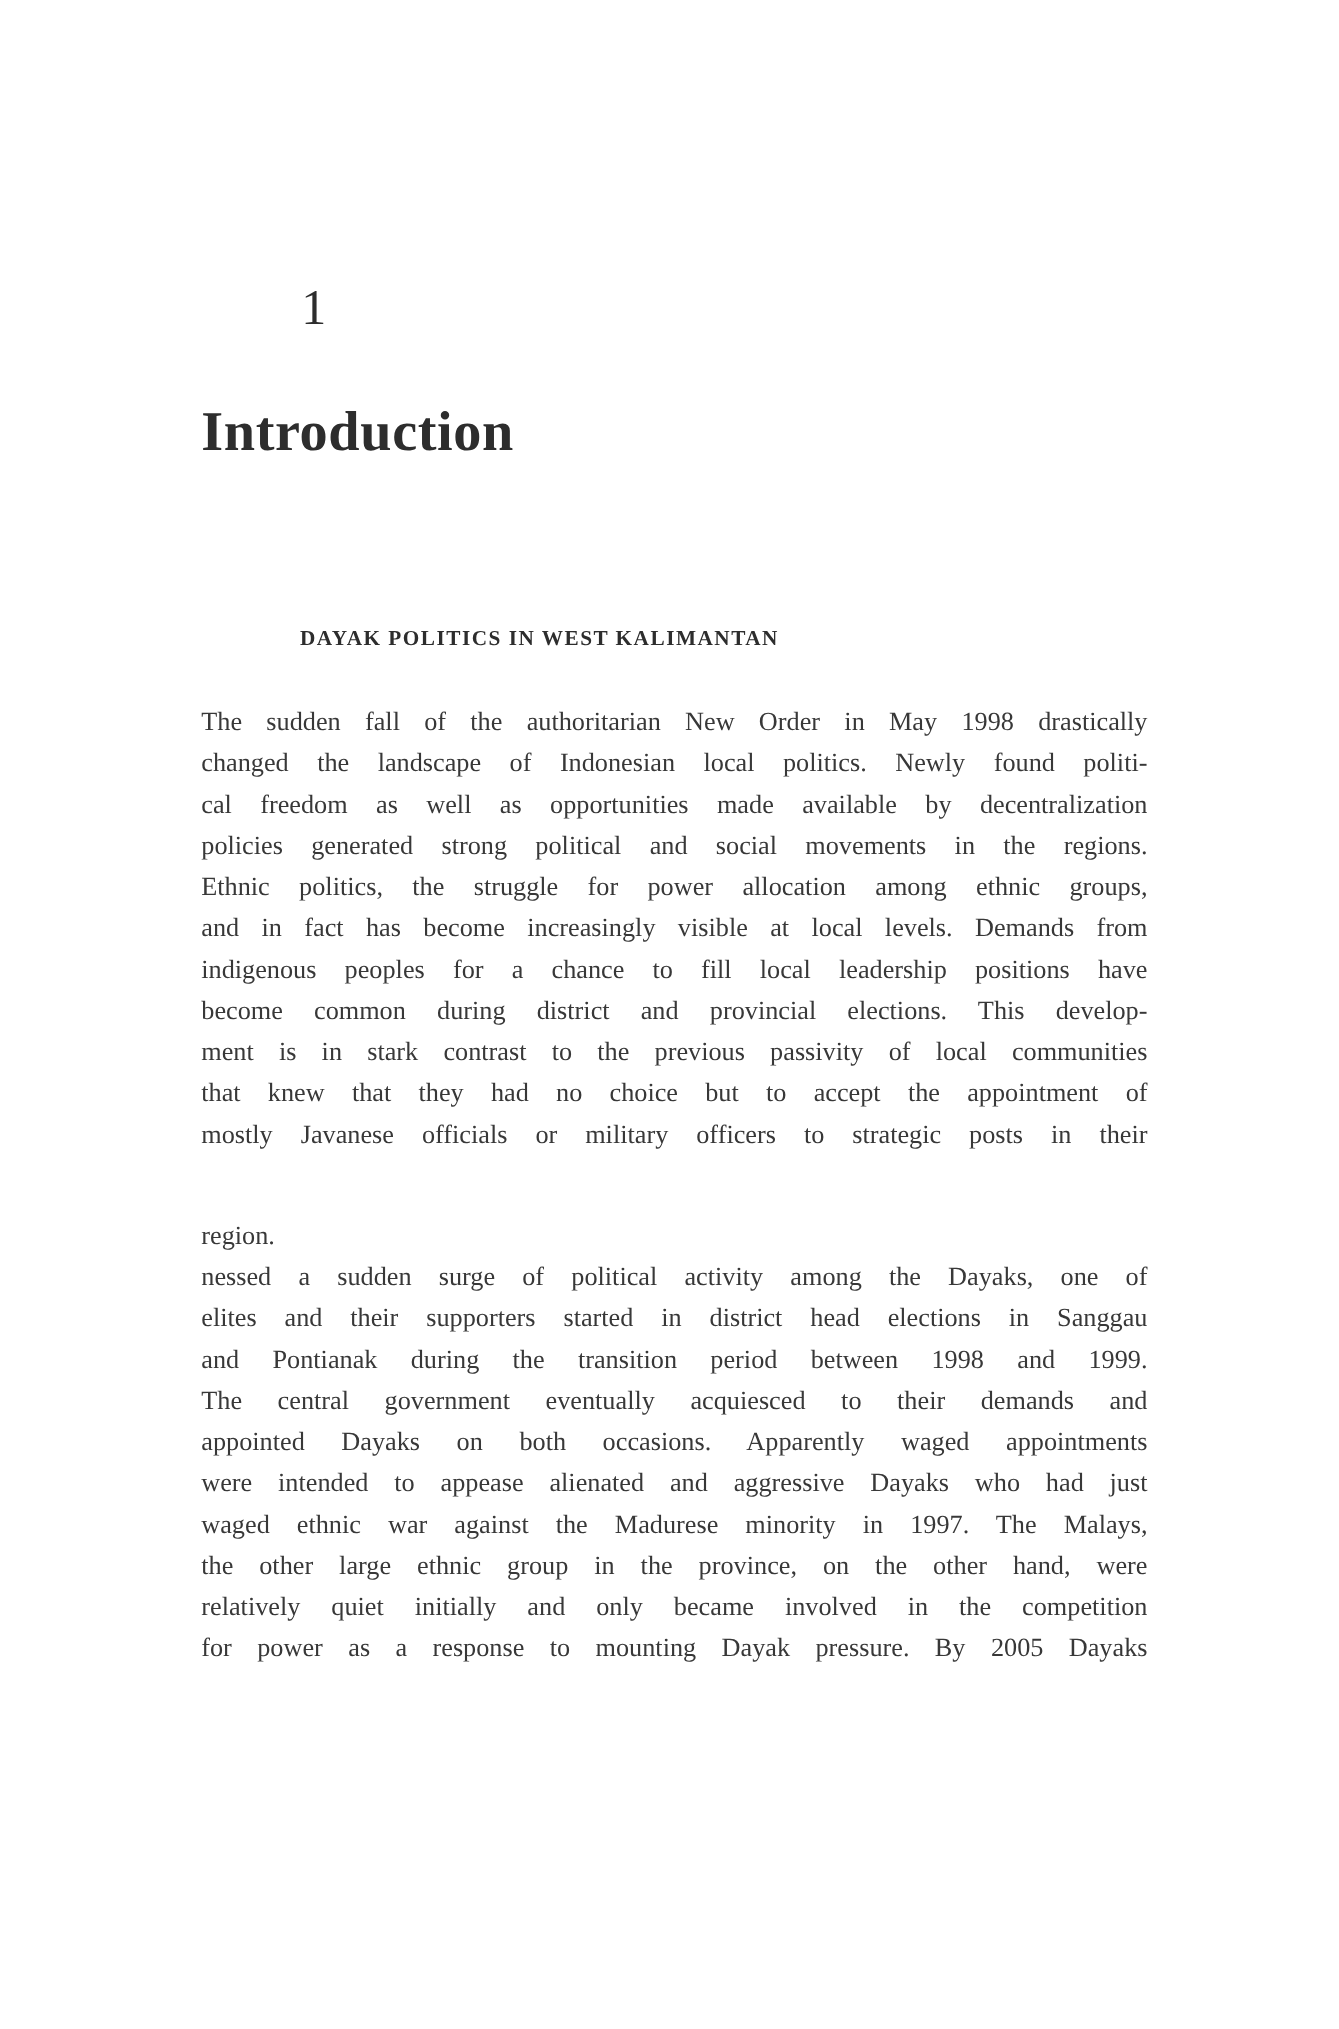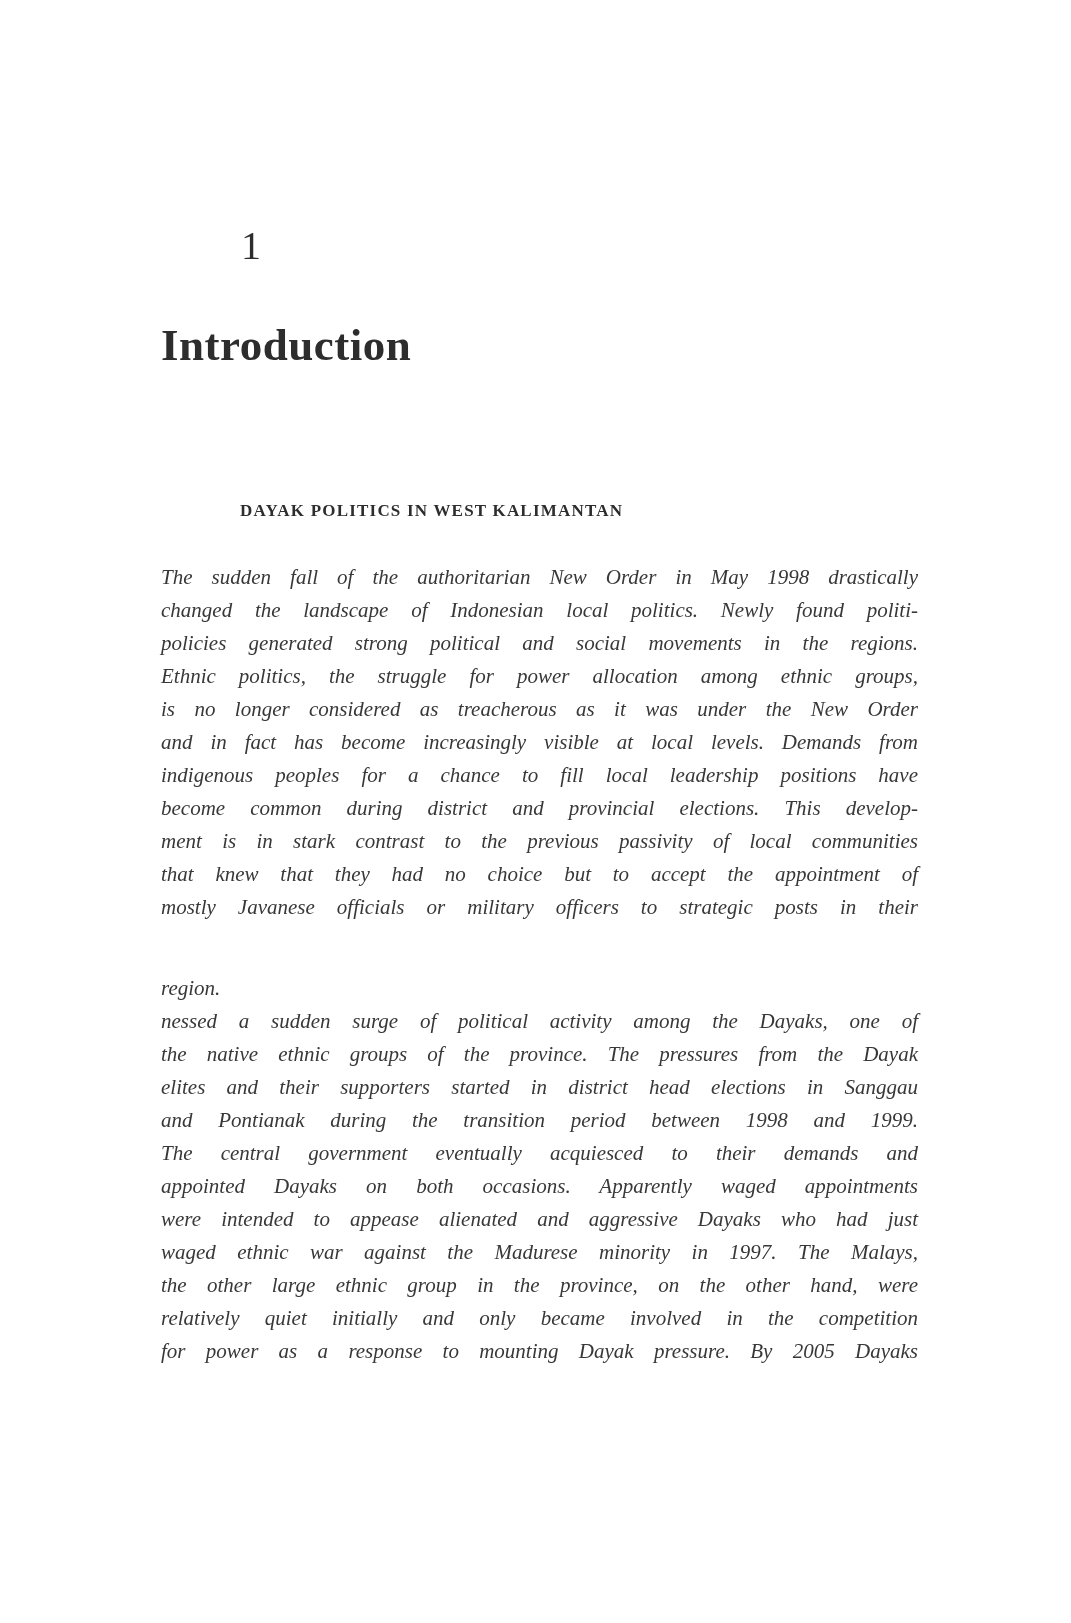--- a/index.html
+++ b/index.html
@@ -53,21 +53,20 @@
   }
 
   .body-text {
     position: absolute;
     left: 161px;
     top: 561px;
     width: 757px;
     font-size: 21px;
     line-height: 33px;
     color: var(--text);
-    font-style: italic;
   }
 
   .tline {
     text-align: justify;
     text-align-last: justify;
   }
   .tline.indent { text-indent: 27px; }
   .tline.flush-left { text-align-last: left; margin-top: 48px; }
 </style>
 </head>
@@ -78,34 +77,33 @@
   <div class="chapter-number">1</div>
 
   <h1 class="chapter-title">Introduction</h1>
 
   <div class="section-heading">DAYAK POLITICS IN WEST KALIMANTAN</div>
 
   <div class="body-text">
     <div class="paragraph">
         <div class="tline">The sudden fall of the authoritarian New Order in May 1998 drastically</div>
         <div class="tline">changed the landscape of Indonesian local politics. Newly found politi-</div>
+        <div class="tline">cal freedom as well as opportunities made available by decentralization</div>
         <div class="tline">policies generated strong political and social movements in the regions.</div>
         <div class="tline">Ethnic politics, the struggle for power allocation among ethnic groups,</div>
-        <div class="tline">is no longer considered as treacherous as it was under the New Order</div>
         <div class="tline">and in fact has become increasingly visible at local levels. Demands from</div>
         <div class="tline">indigenous peoples for a chance to fill local leadership positions have</div>
         <div class="tline">become common during district and provincial elections. This develop-</div>
         <div class="tline">ment is in stark contrast to the previous passivity of local communities</div>
         <div class="tline">that knew that they had no choice but to accept the appointment of</div>
         <div class="tline">mostly Javanese officials or military officers to strategic posts in their</div>
         <div class="tline flush-left">region.</div>
       </div>
     <div class="paragraph">
         <div class="tline">nessed a sudden surge of political activity among the Dayaks, one of</div>
-        <div class="tline">the native ethnic groups of the province. The pressures from the Dayak</div>
         <div class="tline">elites and their supporters started in district head elections in Sanggau</div>
         <div class="tline">and Pontianak during the transition period between 1998 and 1999.</div>
         <div class="tline">The central government eventually acquiesced to their demands and</div>
         <div class="tline">appointed Dayaks on both occasions. Apparently waged appointments</div>
         <div class="tline">were intended to appease alienated and aggressive Dayaks who had just</div>
         <div class="tline">waged ethnic war against the Madurese minority in 1997. The Malays,</div>
         <div class="tline">the other large ethnic group in the province, on the other hand, were</div>
         <div class="tline">relatively quiet initially and only became involved in the competition</div>
         <div class="tline">for power as a response to mounting Dayak pressure. By 2005 Dayaks</div>
       </div>

